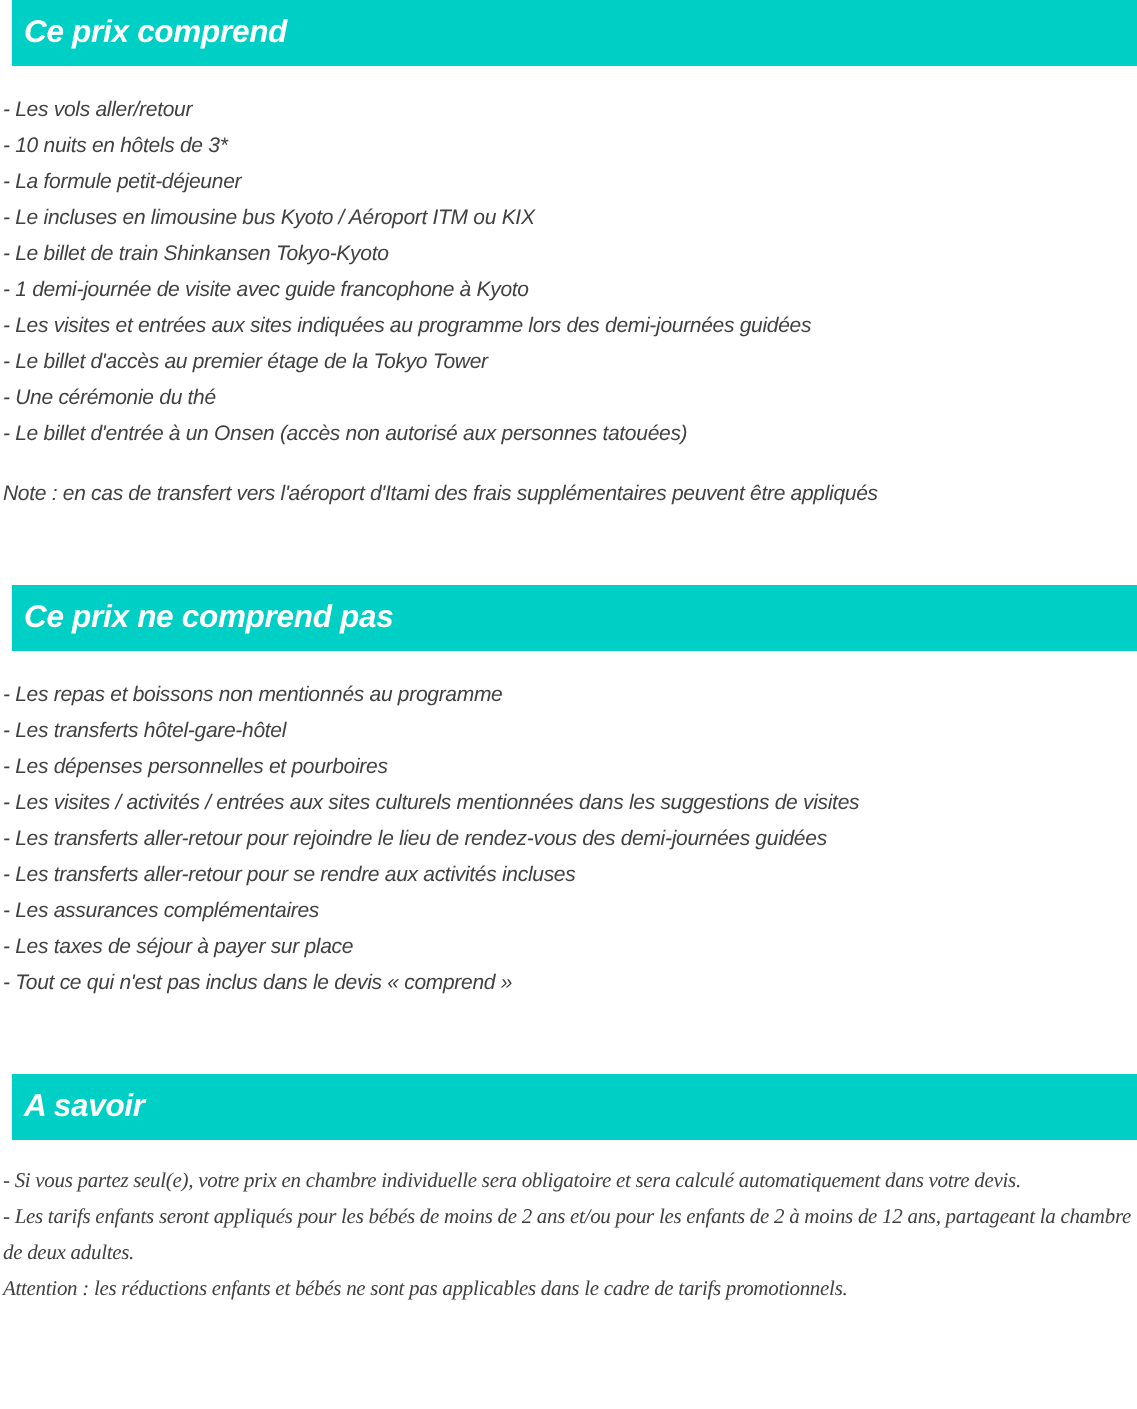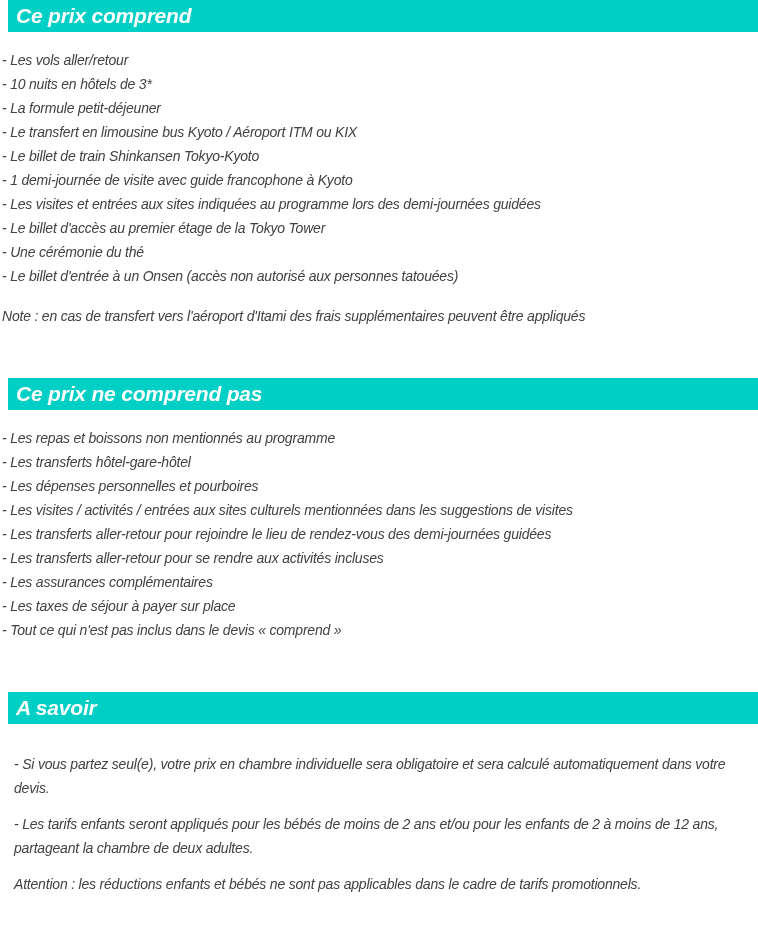--- a/index.html
+++ b/index.html
@@ -13,21 +13,21 @@
     background: #ffffff;
   }
   body {
     width: 758px;
     height: 939px;
     overflow: hidden;
     font-family: "Liberation Sans", sans-serif;
   }
   .section-bar {
     margin-left: 8px;
-    height: 32px;
+    height: 44px;
     background: var(--accent);
     display: flex;
     align-items: center;
   }
   .section-bar h2 {
     margin: 0;
     padding-left: 8px;
     color: #ffffff;
     font-size: 21px;
     font-weight: bold;
@@ -41,35 +41,35 @@
     font-size: 14px;
     line-height: 24px;
     color: var(--body-text);
     letter-spacing: -0.2px;
   }
   .section + .section {
     margin-top: 50px;
   }
   .line { white-space: normal; }
   .note { margin: 16px 0 0 0; }
-  .paragraphs .line { margin: 12px; }
+  .paragraphs .line { margin: 0; font-family: Liberation Serif, serif; }
 </style>
 </head>
 <body>
 
 <section class="section">
   <div class="section-bar">
     <h2>Ce prix comprend</h2>
   </div>
   <div class="section-body">
     <div>
         <div class="line">- Les vols aller/retour</div>
         <div class="line">- 10 nuits en hôtels de 3*</div>
         <div class="line">- La formule petit-déjeuner</div>
-        <div class="line">- Le transfert en limousine bus Kyoto / Aéroport ITM ou KIX</div>
+        <div class="line">- Le incluses en limousine bus Kyoto / Aéroport ITM ou KIX</div>
         <div class="line">- Le billet de train Shinkansen Tokyo-Kyoto</div>
         <div class="line">- 1 demi-journée de visite avec guide francophone à Kyoto</div>
         <div class="line">- Les visites et entrées aux sites indiquées au programme lors des demi-journées guidées</div>
         <div class="line">- Le billet d'accès au premier étage de la Tokyo Tower</div>
         <div class="line">- Une cérémonie du thé</div>
         <div class="line">- Le billet d'entrée à un Onsen (accès non autorisé aux personnes tatouées)</div>
       </div>
     <p class="note">Note : en cas de transfert vers l'aéroport d'Itami des frais supplémentaires peuvent être appliqués</p>
   </div>
 </section>

